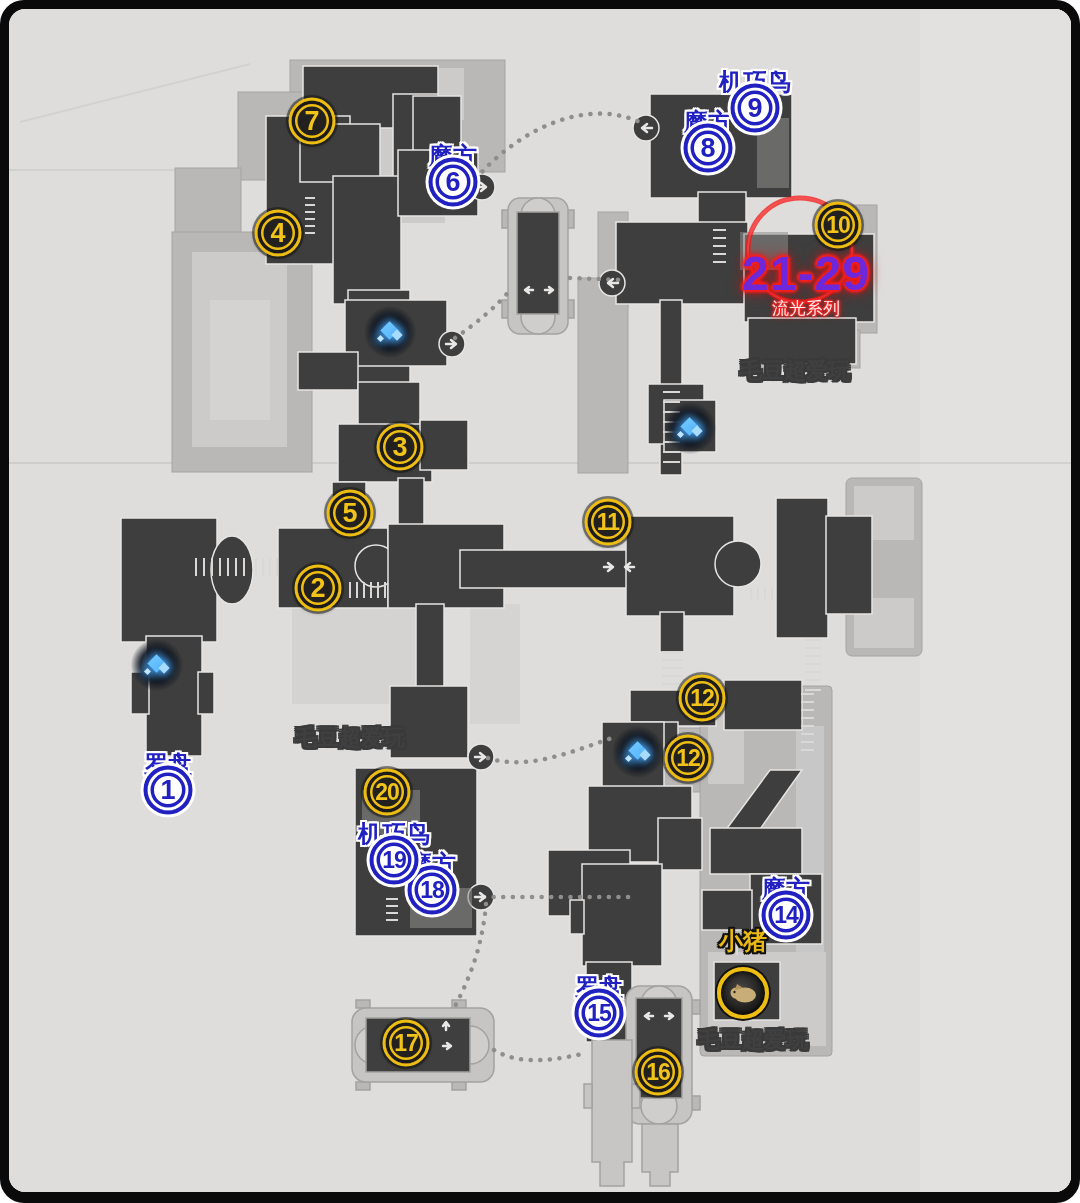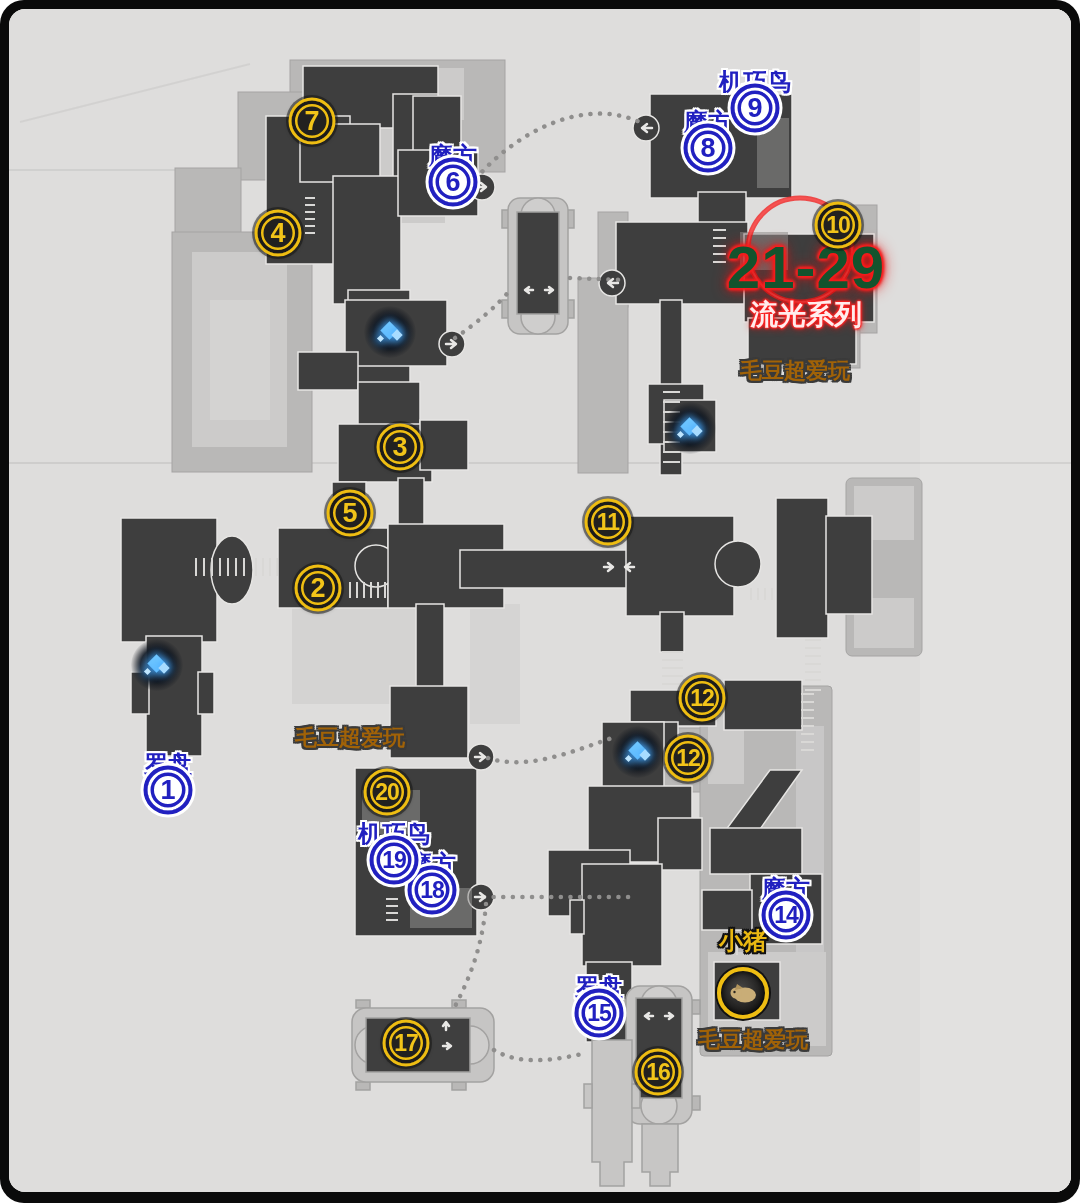--- a/index.html
+++ b/index.html
@@ -15,27 +15,27 @@
   .marker{position:absolute;width:0;height:0;}
   .m-circle{position:absolute;transform:translate(-50%,-50%);display:flex;align-items:center;justify-content:center;border-radius:50%;font-weight:bold;}
   .gold .m-circle{width:47px;height:47px;background:#222120;border:3px solid #eebd12;color:#f2c419;
       box-shadow:0 0 0 2.5px #14131280, 0 1px 4px rgba(0,0,0,.4), inset 0 0 0 3.5px #1c1b1a, inset 0 0 0 6px #eebd12;font-size:27px;}
   .blue .m-circle{width:49px;height:49px;background:#ffffff;border:4px solid #2120c0;color:#2120c0;
       box-shadow:0 0 0 3px #ffffff, inset 0 0 0 3px #ffffff, inset 0 0 0 6.5px #2120c0;font-size:27px;}
   .m-circle.two{font-size:23px;letter-spacing:-1px;}
   .m-label{position:absolute;bottom:10px;left:50%;transform:translateX(-50%);white-space:nowrap;font-size:24px;font-weight:bold;color:#2120c0;
       text-shadow:-2px -2px 0 #fff,2px -2px 0 #fff,-2px 2px 0 #fff,2px 2px 0 #fff,0 -2px 0 #fff,0 2px 0 #fff,-2px 0 0 #fff,2px 0 0 #fff;}
   
-  .wm{position:absolute;transform:translate(-50%,-50%);font-size:22px;font-weight:bold;color:#a16207;white-space:nowrap;
+  .wm{position:absolute;transform:translate(-50%,-50%);font-size:22px;font-weight:bold;color:#404040;white-space:nowrap;
       text-shadow:-2px -2px 0 #3a3a3a,2px -2px 0 #3a3a3a,-2px 2px 0 #3a3a3a,2px 2px 0 #3a3a3a,0 -2px 0 #3a3a3a,0 2px 0 #3a3a3a,-2px 0 0 #3a3a3a,2px 0 0 #3a3a3a;}
   
   .badge{position:absolute;transform:translate(-50%,-50%);text-align:center;}
-  .badge-num{font-size:60px;font-weight:bold;color:#14532d;line-height:1.05;letter-spacing:1px;
+  .badge-num{font-size:48px;font-weight:bold;color:#6d28d9;line-height:1.05;letter-spacing:1px;
       text-shadow:0 0 4px #ff1e1e,0 0 9px #f01414,0 0 16px #e01010,-2px 0 3px #ff3030,2px 0 3px #ff3030,0 2px 3px #ff3030,0 -2px 3px #ff3030;}
-  .badge-sub{font-size:28px;font-weight:bold;color:#ffecec;line-height:1.15;
+  .badge-sub{font-size:17px;font-weight:normal;color:#ffecec;line-height:1.15;
       text-shadow:0 0 4px #ff1e1e,0 0 8px #f01414,-1px 0 2px #ff3030,1px 0 2px #ff3030,0 1px 2px #ff3030,0 -1px 2px #ff3030;}
   
   .pig{position:absolute;width:0;height:0;}
   .pig-circle{position:absolute;transform:translate(-50%,-50%);width:52px;height:52px;border-radius:50%;
       background:radial-gradient(circle at 45% 40%, #474645, #161514 75%);border:4px solid #eebd12;box-shadow:0 0 0 2px #111, inset 0 0 6px #000;
       display:flex;align-items:center;justify-content:center;}
   .pig-label{position:absolute;bottom:36px;left:50%;transform:translateX(-50%);font-size:24px;font-weight:bold;color:#e9b812;white-space:nowrap;
       text-shadow:-2px -2px 0 #111,2px -2px 0 #111,-2px 2px 0 #111,2px 2px 0 #111,0 -2px 0 #111,0 2px 0 #111,-2px 0 0 #111,2px 0 0 #111;text-align:center;}
   
   .spark{position:absolute;width:0;height:0;}

